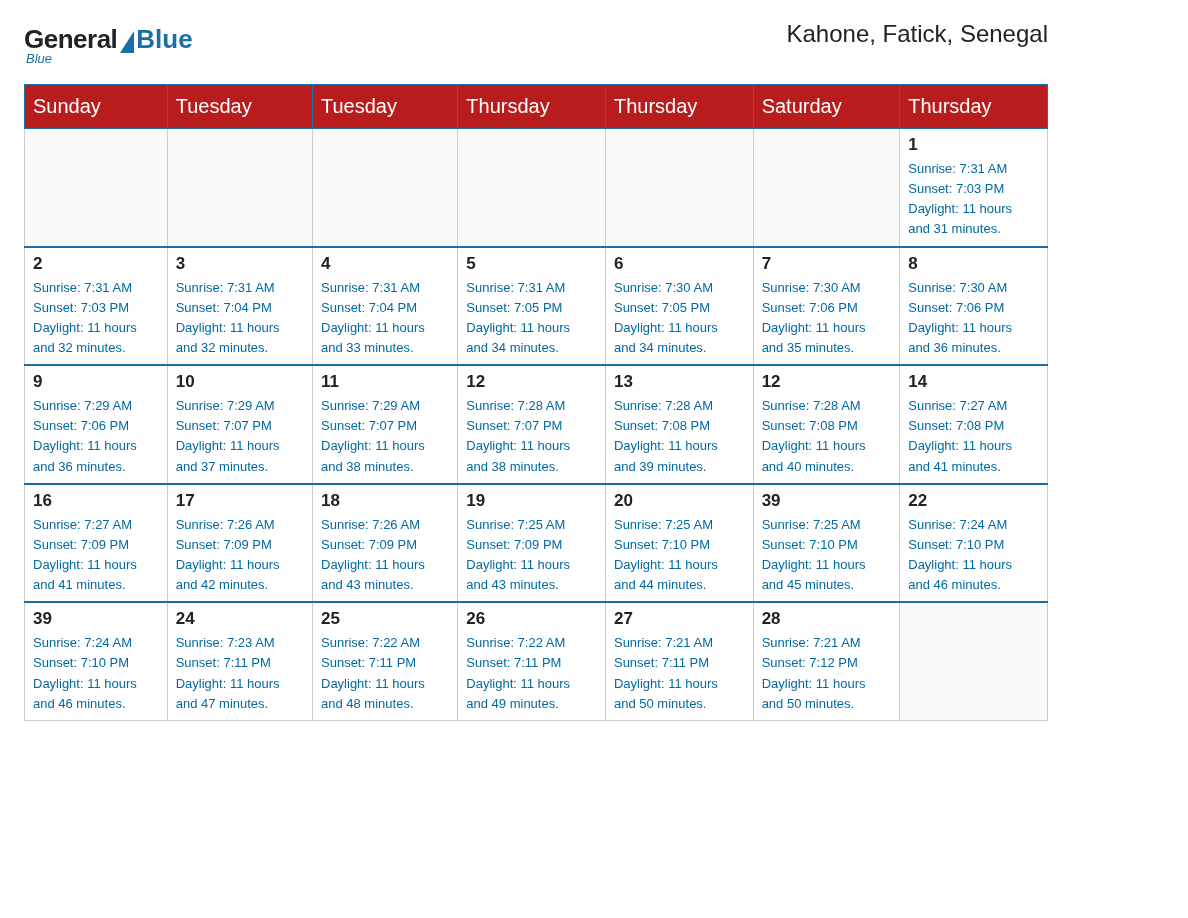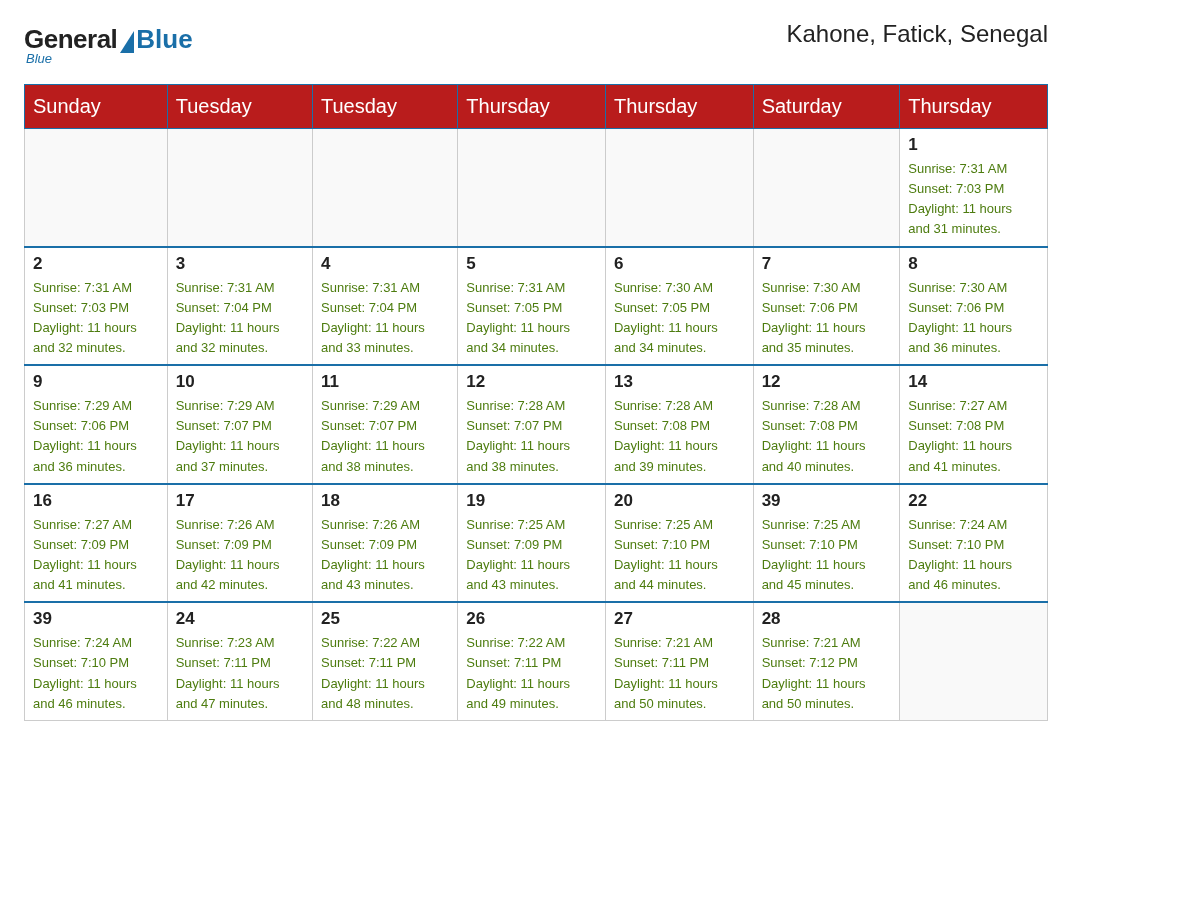--- a/index.html
+++ b/index.html
@@ -101,21 +101,21 @@
     }
     .day-num {
       font-size: 17px;
       font-weight: bold;
       color: #222;
       margin-bottom: 4px;
       display: block;
     }
     .day-info {
       font-size: 13px;
-      color: #4d7c0f;
+      color: #0369a1;
       line-height: 1.55;
     }
     .row-divider td {
       border-top: 2px solid #1a6fa8;
     }
   </style>
 </head>
 <body>
 
 <div class="page">

